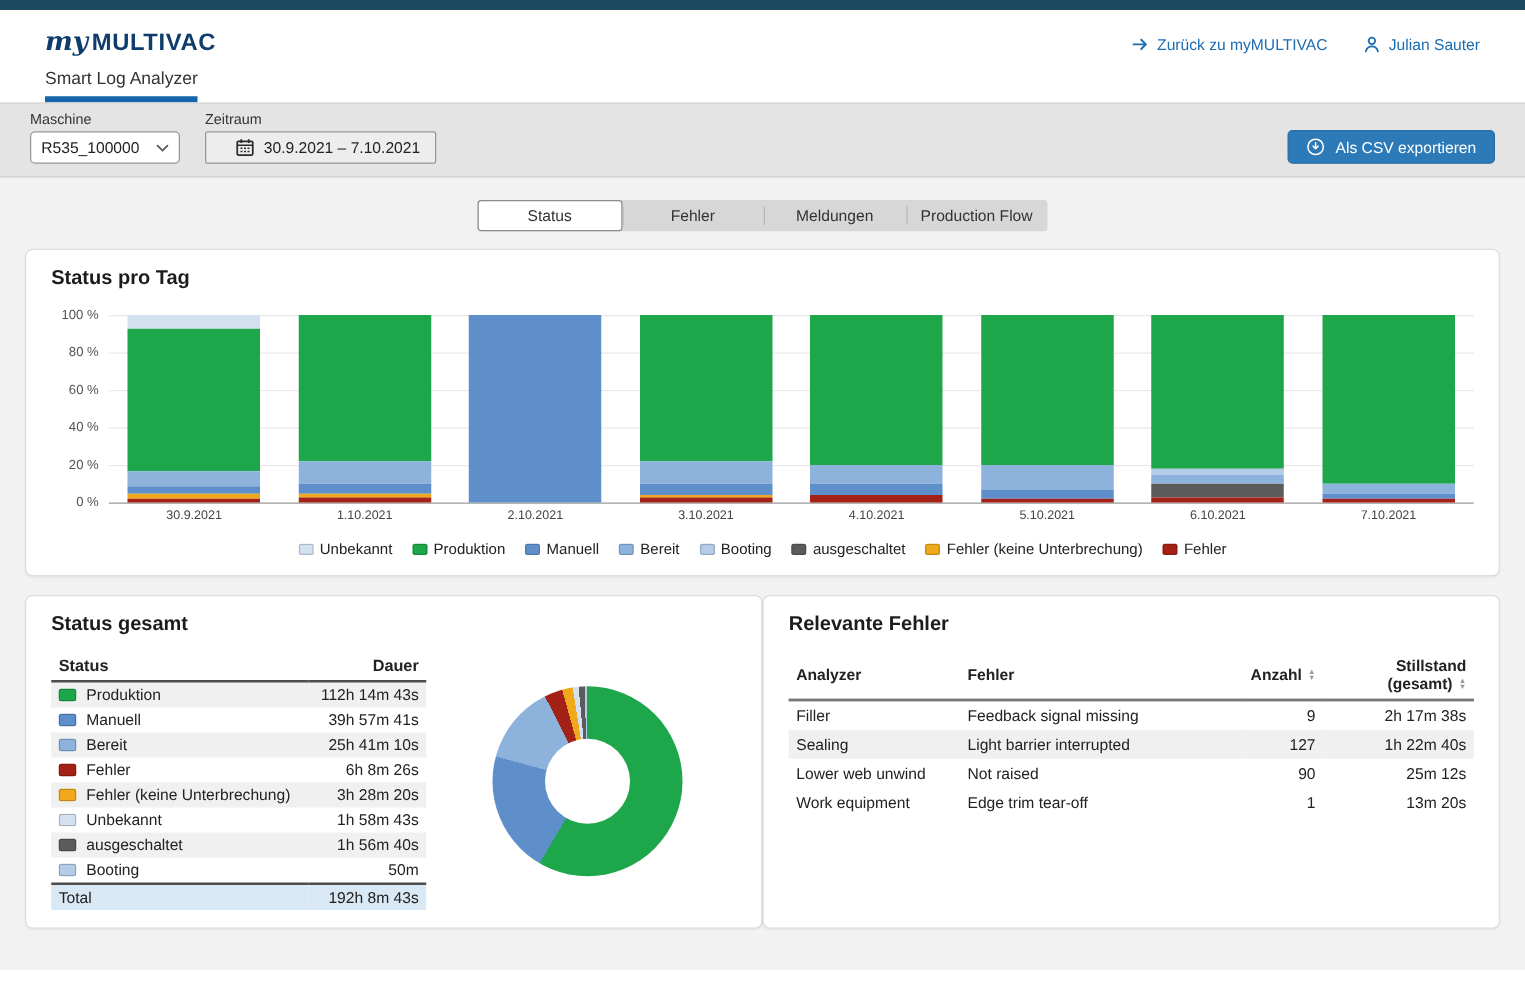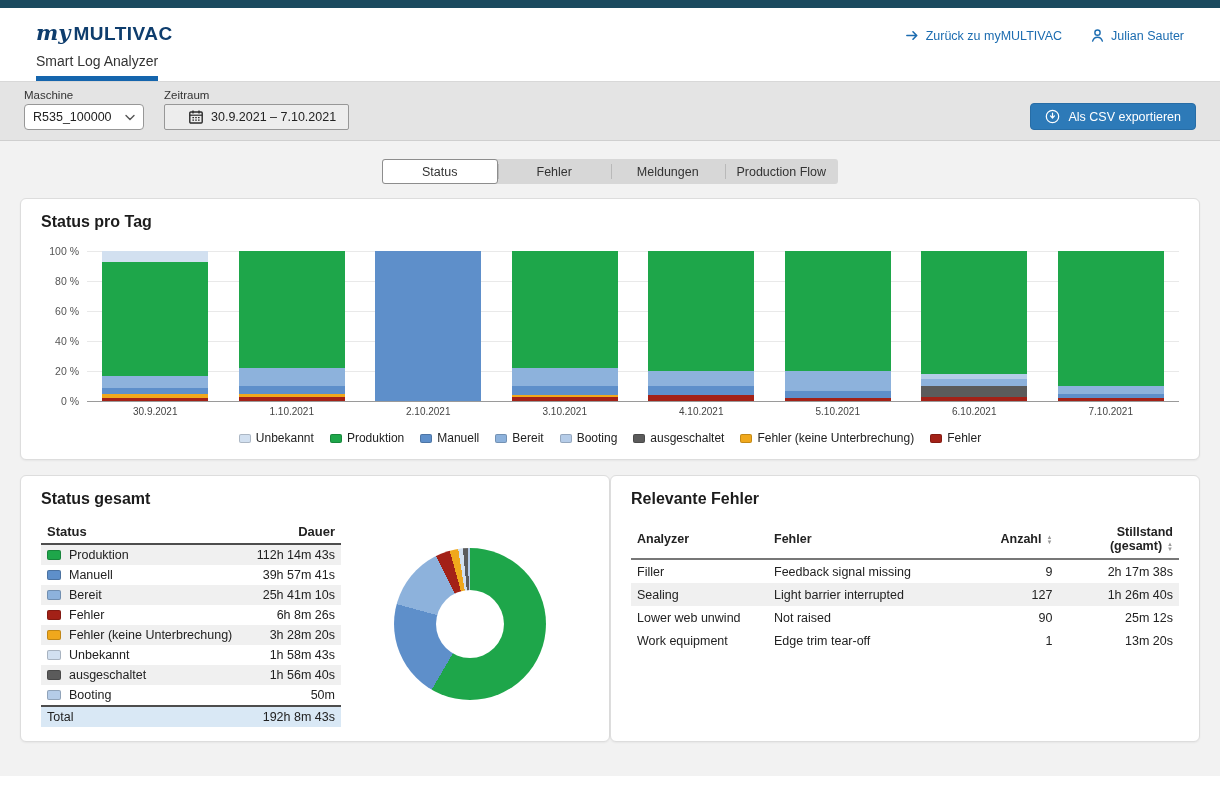--- a/index.html
+++ b/index.html
@@ -335,21 +335,21 @@
               <tr class="">
                 <td>Filler</td>
                 <td>Feedback signal missing</td>
                 <td class="r">9</td>
                 <td class="r">2h 17m 38s</td>
               </tr>
               <tr class="zeb">
                 <td>Sealing</td>
                 <td>Light barrier interrupted</td>
                 <td class="r">127</td>
-                <td class="r">1h 26m 40s</td>
+                <td class="r">1h 22m 40s</td>
               </tr>
               <tr class="">
                 <td>Lower web unwind</td>
                 <td>Not raised</td>
                 <td class="r">90</td>
                 <td class="r">25m 12s</td>
               </tr>
               <tr class="">
                 <td>Work equipment</td>
                 <td>Edge trim tear-off</td>

